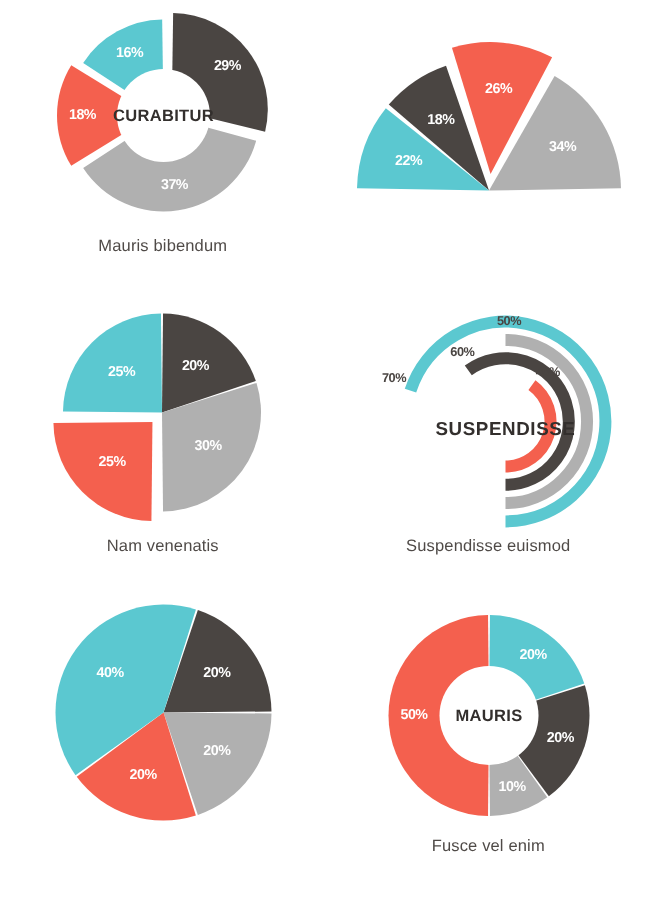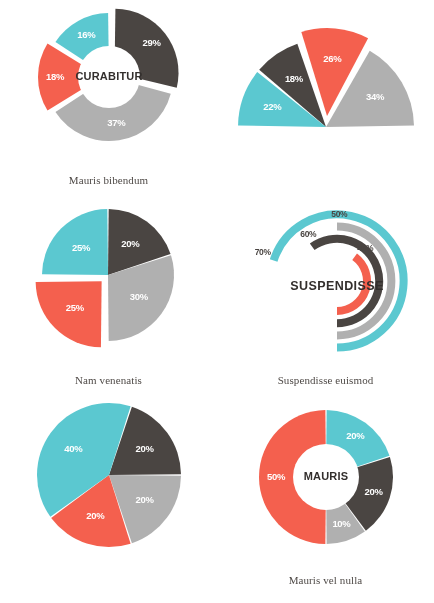--- a/index.html
+++ b/index.html
@@ -35,26 +35,25 @@
     height: 158px;
     display: flex;
     align-items: center;
     justify-content: center;
   }
   .chart-area svg {
     display: block;
     overflow: visible;
   }
   .caption {
-    font-family: Liberation Serif, serif;
+    font-family: Liberation Sans, sans-serif;
     font-size: 11px;
     color: #4f4a47;
     letter-spacing: 0.1px;
     line-height: 1.2;
-    margin-top: 16px;
   }
   
   .slice-label {
     font-family: "Liberation Sans", sans-serif;
     font-weight: bold;
     font-size: 9.5px;
     fill: #ffffff;
     text-anchor: middle;
     dominant-baseline: middle;
     letter-spacing: -0.3px;
@@ -192,16 +191,16 @@
             <path d="M 85 78 L 84.35685604801918 144.99691310692629 A 67 67 0 0 1 84.35685604801915 11.003086893073714 Z" fill="#f4604e"></path>
           </g>
         <circle class="center-hole" cx="85" cy="78" r="33"></circle>
         <text class="center-label" x="85" y="78.5">MAURIS</text>
         <text class="slice-label" id="c5-t0" x="114.39" y="37.55">20%</text>
         <text class="slice-label" id="c5-t1" x="132.55" y="93.45">20%</text>
         <text class="slice-label" id="c5-t2" x="100.45" y="125.55">10%</text>
         <text class="slice-label" id="c5-t3" x="35.00" y="78.00">50%</text>
       </svg>
     </div>
-    <div class="caption">Mauris vel nulla</div>
+    <div class="caption">Fusce vel enim</div>
   </div>
 
 </div>
 
 </body></html>

